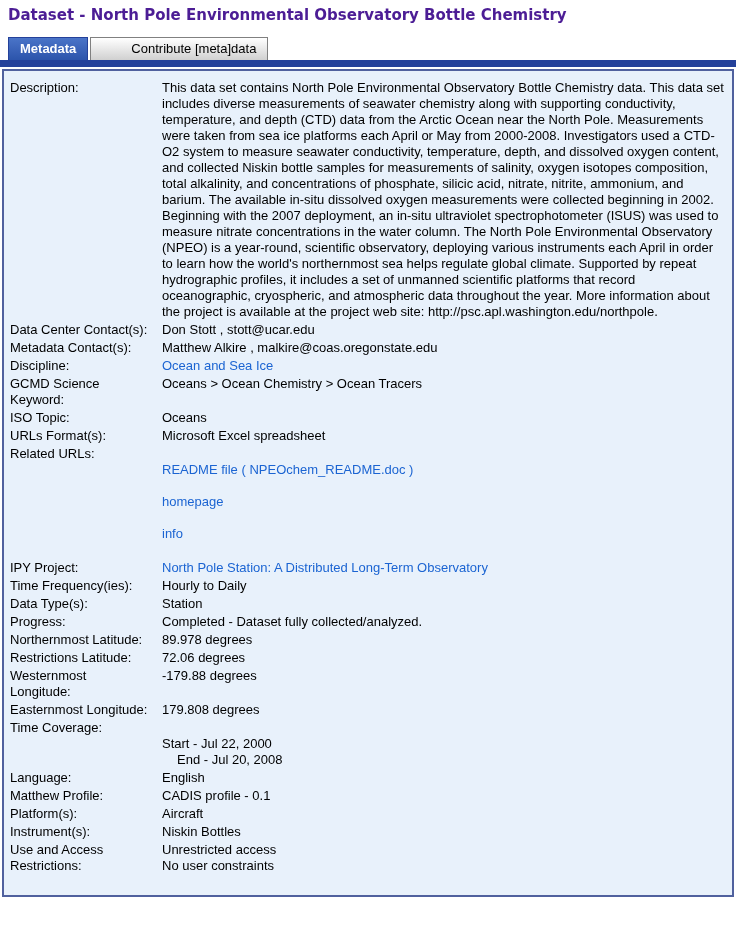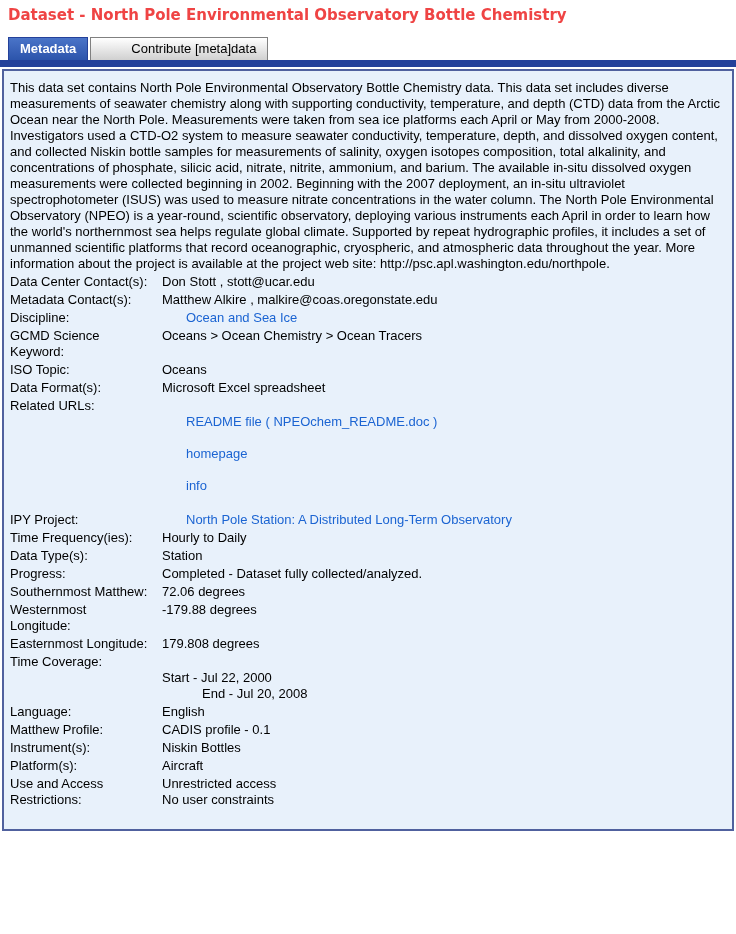--- a/index.html
+++ b/index.html
@@ -8,21 +8,21 @@
     background: #ffffff;
     width: 736px;
     font-family: "Liberation Sans", sans-serif;
     font-size: 13px;
     color: #000000;
   }
   .page-title {
     font-family: "DejaVu Sans", sans-serif;
     font-size: 15px;
     font-weight: bold;
-    color: #ef4444;
+    color: #4c1d95;
     margin: 6px 8px 13px 8px;
   }
   .tabbar {
     display: flex;
     gap: 2px;
     padding-left: 8px;
     align-items: center;
   }
   .tab {
     padding: 3px 11px 4px 11px;
@@ -68,24 +68,23 @@
     white-space: pre-line;
   }
   .mvalue {
     flex: 1;
     white-space: pre-line;
   }
   a.lnk {
     color: #1b64d2;
     text-decoration: none;
     cursor: pointer;
-    margin-left: 24px;
   }
   .link-block { display: block; }
-  .tc-end { margin-left: 40px; }
+  .tc-end { margin-left: 15px; }
   .section-header {
     border: 1px solid #7f7f7f;
     background: linear-gradient(#ffffff, #d4d4d4);
     font-weight: bold;
     padding: 5px 10px 6px 10px;
     margin-bottom: 3px;
   }
 </style>
 </head>
 <body>
@@ -96,20 +95,21 @@
   <div class="tab tab-active">Metadata</div>
   <div class="tab tab-inactive">Contribute [meta]data</div>
 </div>
 <div class="navy-bar"></div>
 
 <div class="panel">
 
   <div class="meta-table">
 
     <div class="mrow">
+      <div class="mlabel">Description:</div>
       <div class="mvalue">This data set contains North Pole Environmental Observatory Bottle Chemistry data. This data set includes diverse measurements of seawater chemistry along with supporting conductivity, temperature, and depth (CTD) data from the Arctic Ocean near the North Pole. Measurements were taken from sea ice platforms each April or May from 2000-2008. Investigators used a CTD-O2 system to measure seawater conductivity, temperature, depth, and dissolved oxygen content, and collected Niskin bottle samples for measurements of salinity, oxygen isotopes composition, total alkalinity, and concentrations of phosphate, silicic acid, nitrate, nitrite, ammonium, and barium. The available in-situ dissolved oxygen measurements were collected beginning in 2002. Beginning with the 2007 deployment, an in-situ ultraviolet spectrophotometer (ISUS) was used to measure nitrate concentrations in the water column. The North Pole Environmental Observatory (NPEO) is a year-round, scientific observatory, deploying various instruments each April in order to learn how the world's northernmost sea helps regulate global climate. Supported by repeat hydrographic profiles, it includes a set of unmanned scientific platforms that record oceanographic, cryospheric, and atmospheric data throughout the year. More information about the project is available at the project web site: http://psc.apl.washington.edu/northpole.</div>
     </div>
 
     <div class="mrow">
       <div class="mlabel">Data Center Contact(s):</div>
       <div class="mvalue">Don Stott , stott@ucar.edu</div>
     </div>
 
     <div class="mrow">
       <div class="mlabel">Metadata Contact(s):</div>
@@ -126,21 +126,21 @@
 Keyword:</div>
       <div class="mvalue">Oceans &gt; Ocean Chemistry &gt; Ocean Tracers</div>
     </div>
 
     <div class="mrow">
       <div class="mlabel">ISO Topic:</div>
       <div class="mvalue">Oceans</div>
     </div>
 
     <div class="mrow">
-      <div class="mlabel">Data Format(s):</div>
+      <div class="mlabel">URLs Format(s):</div>
       <div class="mvalue">Microsoft Excel spreadsheet</div>
     </div>
 
     <div class="mrow">
       <div class="mlabel">Related URLs:</div>
       <div class="mvalue">
         <a class="lnk link-block">README file ( NPEOchem_README.doc )</a>
         <a class="lnk link-block">homepage</a>
         <a class="lnk link-block">info</a>
       </div>
@@ -160,23 +160,27 @@
     <div class="mrow">
       <div class="mlabel">Data Type(s):</div>
       <div class="mvalue">Station</div>
     </div>
 
     <div class="mrow">
       <div class="mlabel">Progress:</div>
       <div class="mvalue">Completed - Dataset fully collected/analyzed.</div>
     </div>
 
-
-    <div class="mrow">
-      <div class="mlabel">Southernmost Matthew:</div>
+    <div class="mrow">
+      <div class="mlabel">Northernmost Latitude:</div>
+      <div class="mvalue">89.978 degrees</div>
+    </div>
+
+    <div class="mrow">
+      <div class="mlabel">Restrictions Latitude:</div>
       <div class="mvalue">72.06 degrees</div>
     </div>
 
     <div class="mrow">
       <div class="mlabel">Westernmost
 Longitude:</div>
       <div class="mvalue">-179.88 degrees</div>
     </div>
 
     <div class="mrow">
@@ -196,27 +200,27 @@
       <div class="mlabel">Language:</div>
       <div class="mvalue">English</div>
     </div>
 
     <div class="mrow">
       <div class="mlabel">Matthew Profile:</div>
       <div class="mvalue">CADIS profile - 0.1</div>
     </div>
 
     <div class="mrow">
+      <div class="mlabel">Platform(s):</div>
+      <div class="mvalue">Aircraft</div>
+    </div>
+
+    <div class="mrow">
       <div class="mlabel">Instrument(s):</div>
       <div class="mvalue">Niskin Bottles</div>
-    </div>
-
-    <div class="mrow">
-      <div class="mlabel">Platform(s):</div>
-      <div class="mvalue">Aircraft</div>
     </div>
 
     <div class="mrow">
       <div class="mlabel">Use and Access
 Restrictions:</div>
       <div class="mvalue">Unrestricted access
 No user constraints</div>
     </div>
 
   </div>

